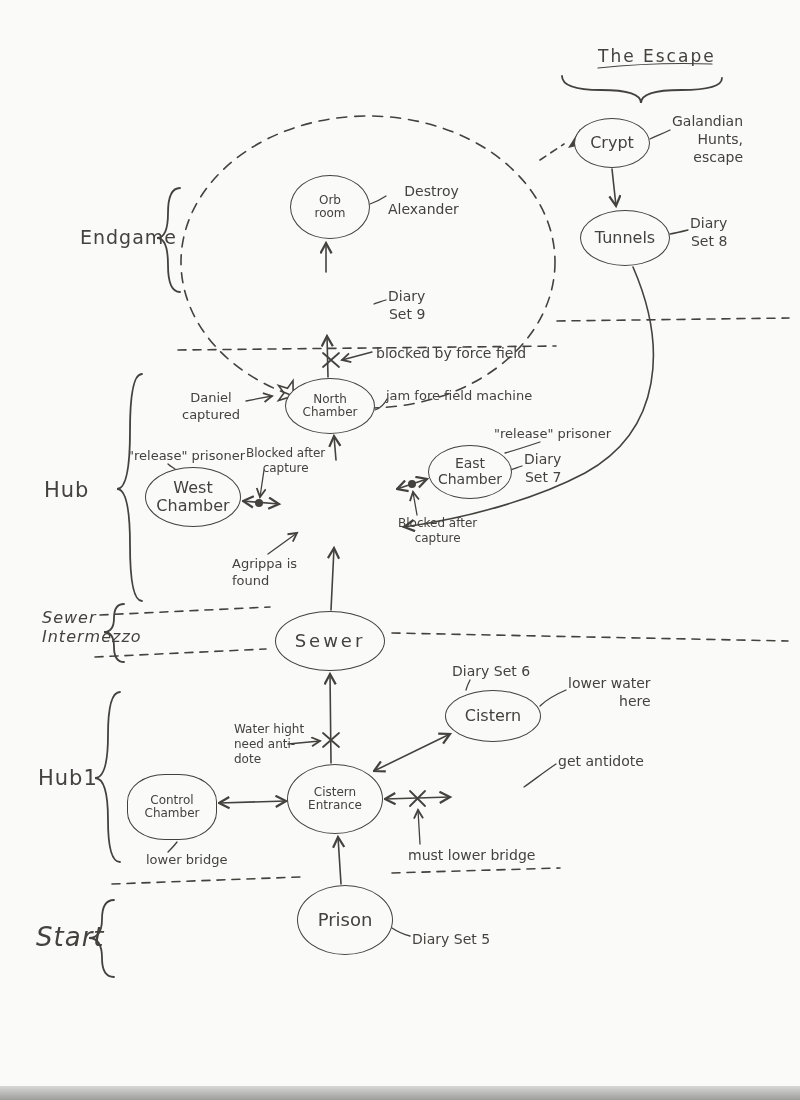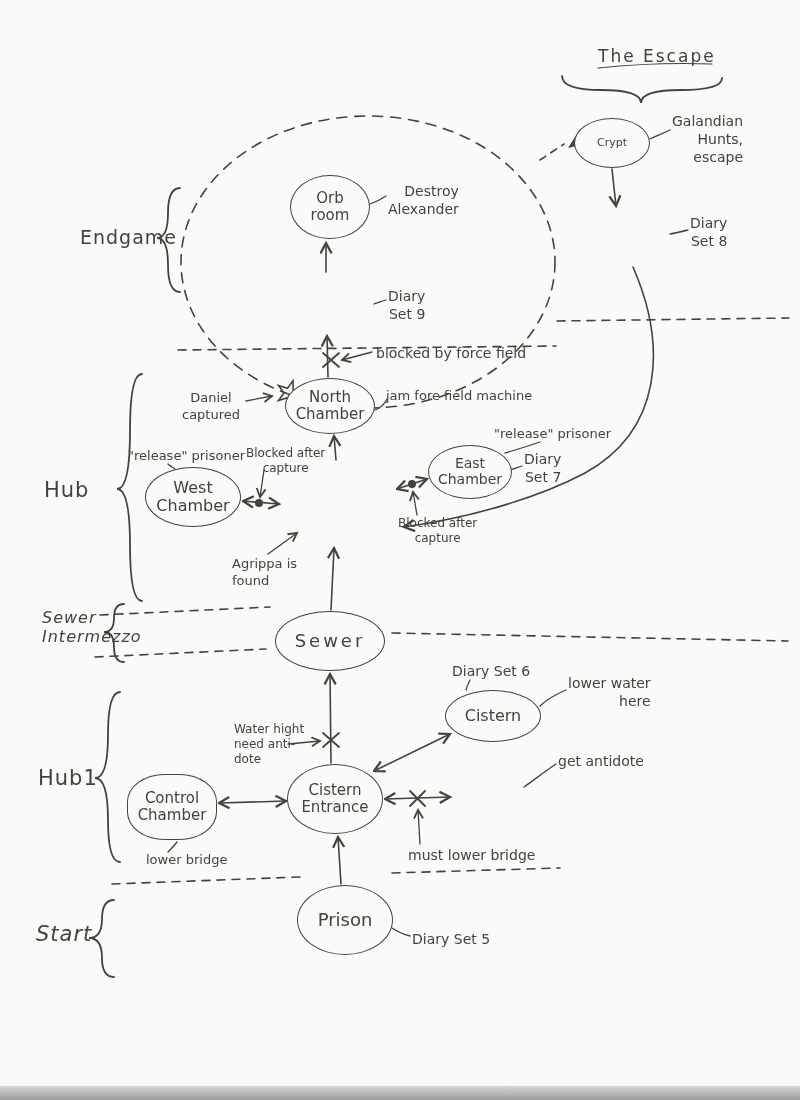--- a/index.html
+++ b/index.html
@@ -7,21 +7,21 @@
   body { background: #e9e9e7; font-family: "DejaVu Sans", sans-serif; }
   #canvas {
     position: relative; width: 800px; height: 1100px;
     background: var(--paper); overflow: hidden; color: var(--ink);
   }
   svg.lines { position: absolute; left: 0; top: 0; }
   .node {
     position: absolute; border: 1.7px solid var(--ink); border-radius: 50%;
     display: flex; align-items: center; justify-content: center;
     text-align: center; white-space: pre-line; background: var(--paper);
-    font-size: 15px; line-height: 1.12; color: var(--ink); z-index: 2;
+    font-size: 12px; line-height: 1.12; color: var(--ink); z-index: 2;
   }
   .ann {
     position: absolute; white-space: pre-line; font-size: 14px;
     line-height: 1.3; color: var(--ink); z-index: 3; text-align: right;
   }
   .ann.small { font-size: 12px; line-height: 1.25; }
   .side {
     position: absolute; font-size: 19px; letter-spacing: 1px;
     color: var(--ink); z-index: 3; white-space: pre-line;
   }
@@ -109,21 +109,22 @@
       <path stroke-width="1.8" d="M562,76 Q562,90 601,90 Q641,90 641,103 Q641,90 681,90 Q722,90 722,78"></path>
       <path d="M598,68 Q655,62 712,64" stroke-width="1.2"></path>
       <path stroke-width="1.8" d="M180,188 Q168,188 168,213 Q168,238 157,238 Q168,238 168,265 Q168,292 180,292"></path>
       <path stroke-width="1.8" d="M142,374 Q130,374 130,431 Q130,489 117,489 Q130,489 130,545 Q130,601 142,601"></path>
       <path stroke-width="1.8" d="M124,604 Q114,604 114,618 Q114,632 104,632 Q114,632 114,647 Q114,662 124,662"></path>
       <path stroke-width="1.8" d="M120,692 Q108,692 108,735 Q108,778 95,778 Q108,778 108,820 Q108,862 120,862"></path>
       <path stroke-width="1.8" d="M114,900 Q102,900 102,919 Q102,938 89,938 Q102,938 102,958 Q102,977 114,977"></path>
     </g>
   </svg>
 
-  <div class="node" style="left:574px;top:118px;width:76px;height:50px;font-size:11px">Crypt</div>
+  <div class="node" style="left:574px;top:118px;width:76px;height:50px;font-size:16px">Crypt</div>
+  <div class="node" style="left:580px;top:210px;width:90px;height:56px;font-size:16px">Tunnels</div>
   <div class="node" style="left:290px;top:175px;width:80px;height:64px">Orb
 room</div>
   <div class="node" style="left:285px;top:378px;width:90px;height:56px">North
 Chamber</div>
   <div class="node" style="left:145px;top:467px;width:96px;height:60px;font-size:16px">West
 Chamber</div>
   <div class="node" style="left:428px;top:445px;width:84px;height:54px;font-size:14px">East
 Chamber</div>
   <div class="node" style="left:275px;top:611px;width:110px;height:60px;font-size:18px;letter-spacing:3px">Sewer</div>
   <div class="node" style="left:445px;top:690px;width:96px;height:52px;font-size:16px">Cistern</div>
@@ -132,21 +133,21 @@
   <div class="node" style="left:127px;top:774px;width:90px;height:66px;border-radius:42%">Control
 Chamber</div>
   <div class="node" style="left:297px;top:885px;width:96px;height:70px;font-size:18px">Prison</div>
 
   <div class="title-escape" style="left:598px;top:46px">The Escape</div>
   <div class="side" style="left:80px;top:226px">Endgame</div>
   <div class="side" style="left:44px;top:478px;font-size:21px">Hub</div>
   <div class="side" style="left:42px;top:608px;font-size:16px;font-style:italic">Sewer
 Intermezzo</div>
   <div class="side" style="left:38px;top:766px;font-size:21px">Hub1</div>
-  <div class="side" style="left:36px;top:922px;font-size:21px;font-style:italic">Start</div>
+  <div class="side" style="left:36px;top:922px;font-size:26px;font-style:italic">Start</div>
 
   <div class="ann" style="left:672px;top:112px">Galandian
 Hunts,
 escape</div>
   <div class="ann" style="left:690px;top:214px">Diary
 Set 8</div>
   <div class="ann" style="left:388px;top:182px">Destroy
 Alexander</div>
   <div class="ann" style="left:388px;top:287px">Diary
 Set 9</div>

